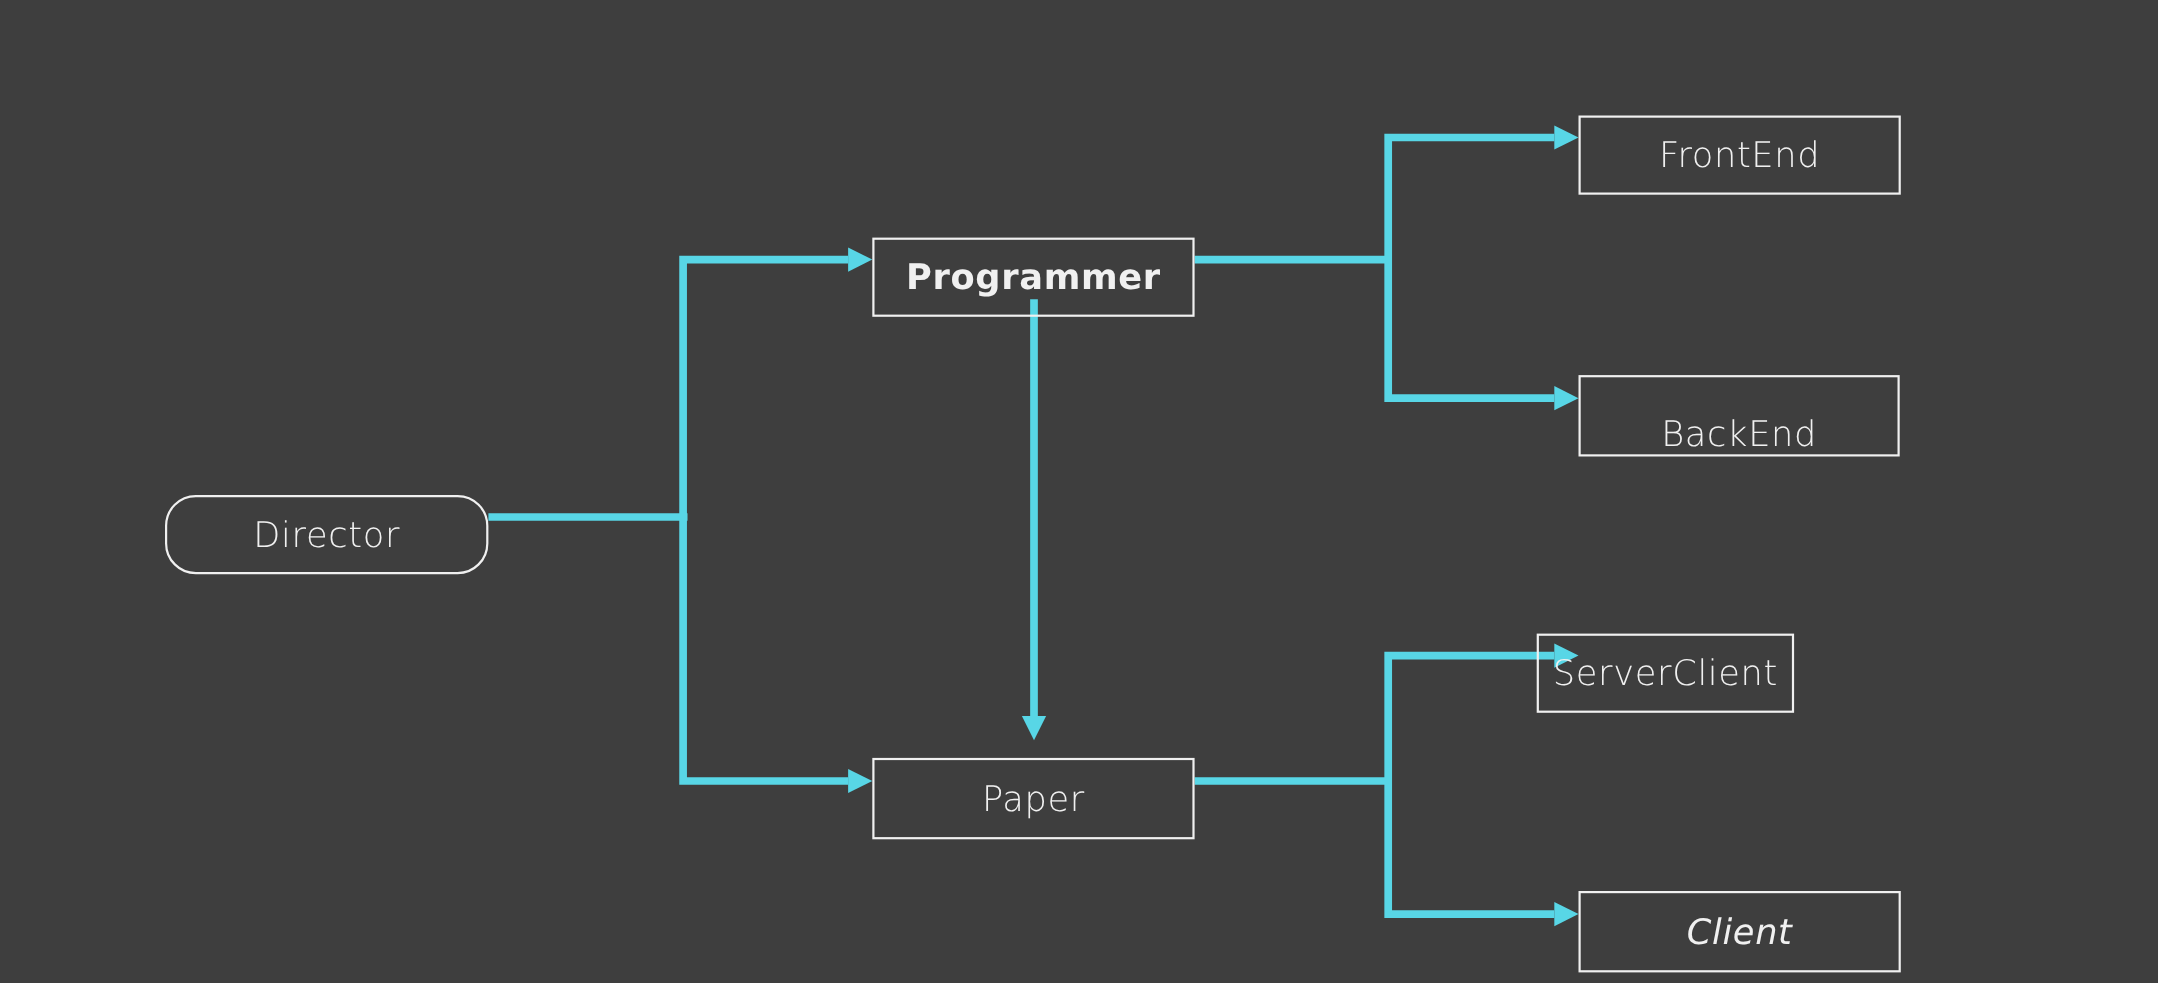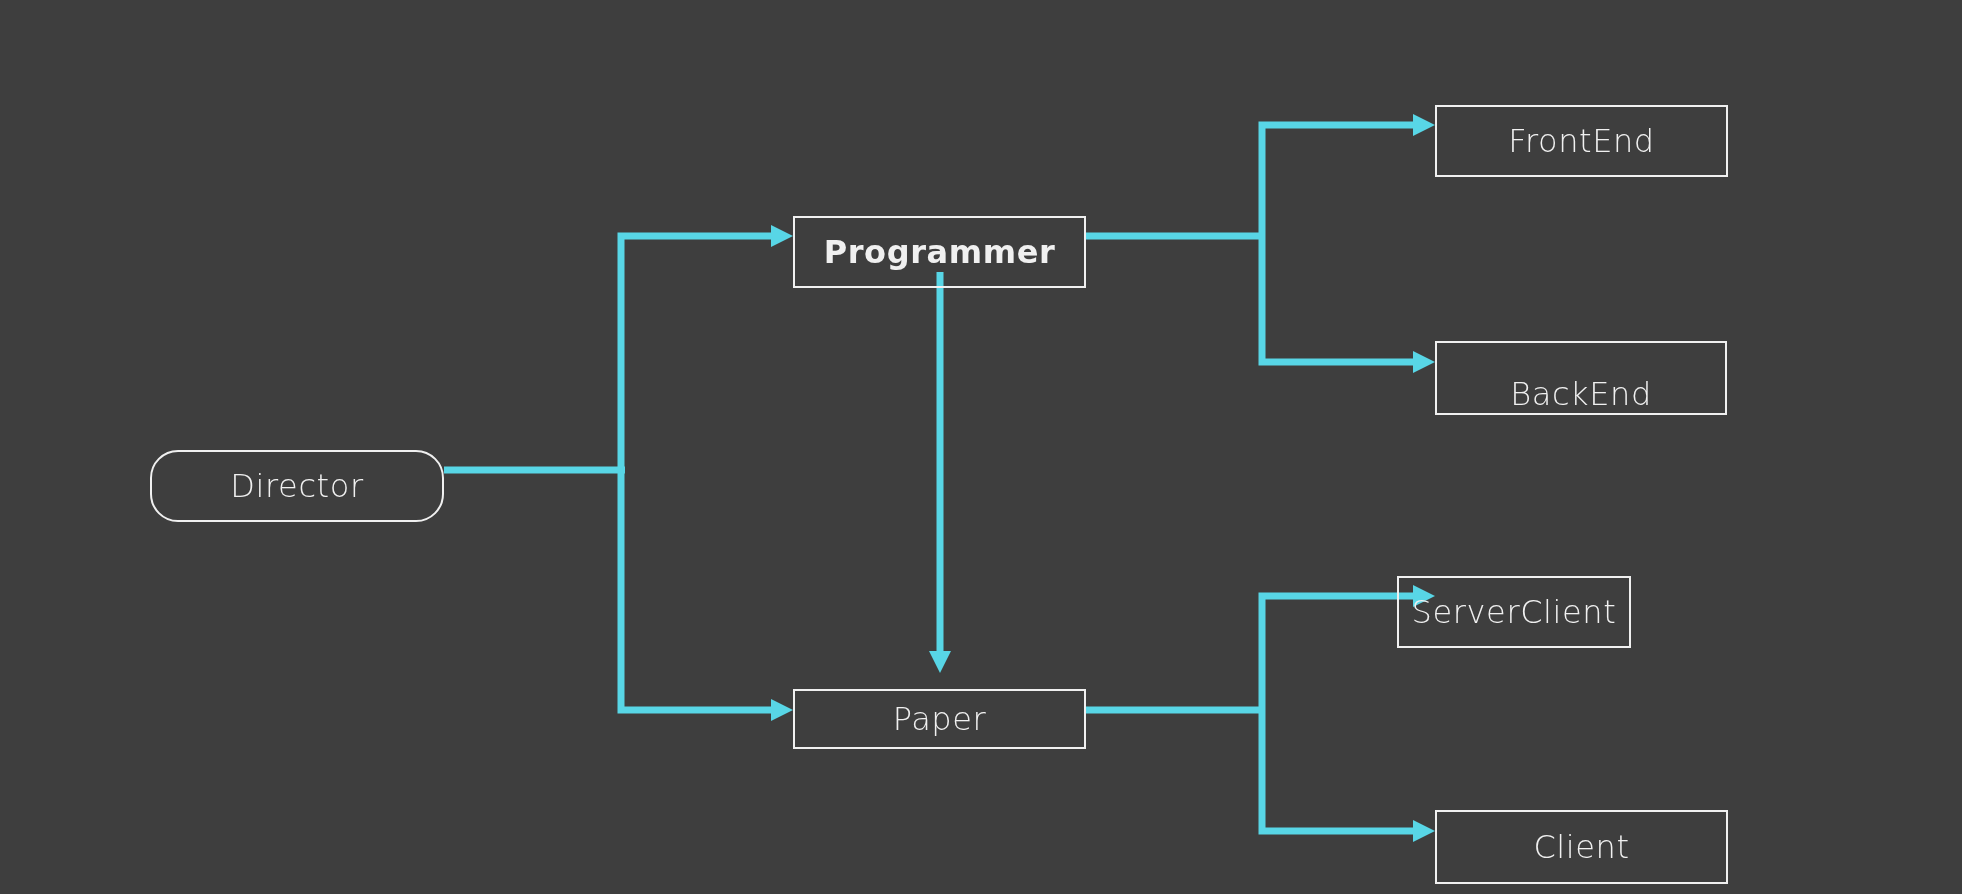--- a/index.html
+++ b/index.html
@@ -40,25 +40,25 @@
     align-items: center;
     justify-content: center;
     font-size: 32px;
     font-weight: 200;
     letter-spacing: 0.6px;
     background: transparent;
     margin-top: 16px;
   }
   #node-director     { left: 150px;  top: 434px; width: 294px; height: 72px; border-radius: 28px; }
   #node-programmer   { left: 793px;  top: 200px; width: 293px; height: 72px; font-weight: bold; }
-  #node-paper        { left: 793px;  top: 673px; width: 293px; height: 60px; }
+  #node-paper        { left: 793px;  top: 673px; width: 293px; height: 74px; }
   #node-frontend     { left: 1435px; top: 89px;  width: 293px; height: 72px; }
   #node-backend      { left: 1435px; top: 325px; width: 292px; height: 74px; align-items: flex-end; }
   #node-serverclient { left: 1397px; top: 560px; width: 234px; height: 72px; }
-  #node-client       { left: 1435px; top: 794px; width: 293px; height: 74px; }
+  #node-client       { left: 1435px; top: 794px; width: 293px; height: 74px; font-style: italic; }
 </style>
 </head>
 <body>
 
 <div class="canvas">
 
   <svg class="edges" viewBox="0 0 1962 894">
 
     <path d="M 444 470 H 625 M 621 232.5 V 713.5 M 617.5 236 H 771 M 617.5 710 H 771" stroke="#58d6e6"></path>
 

